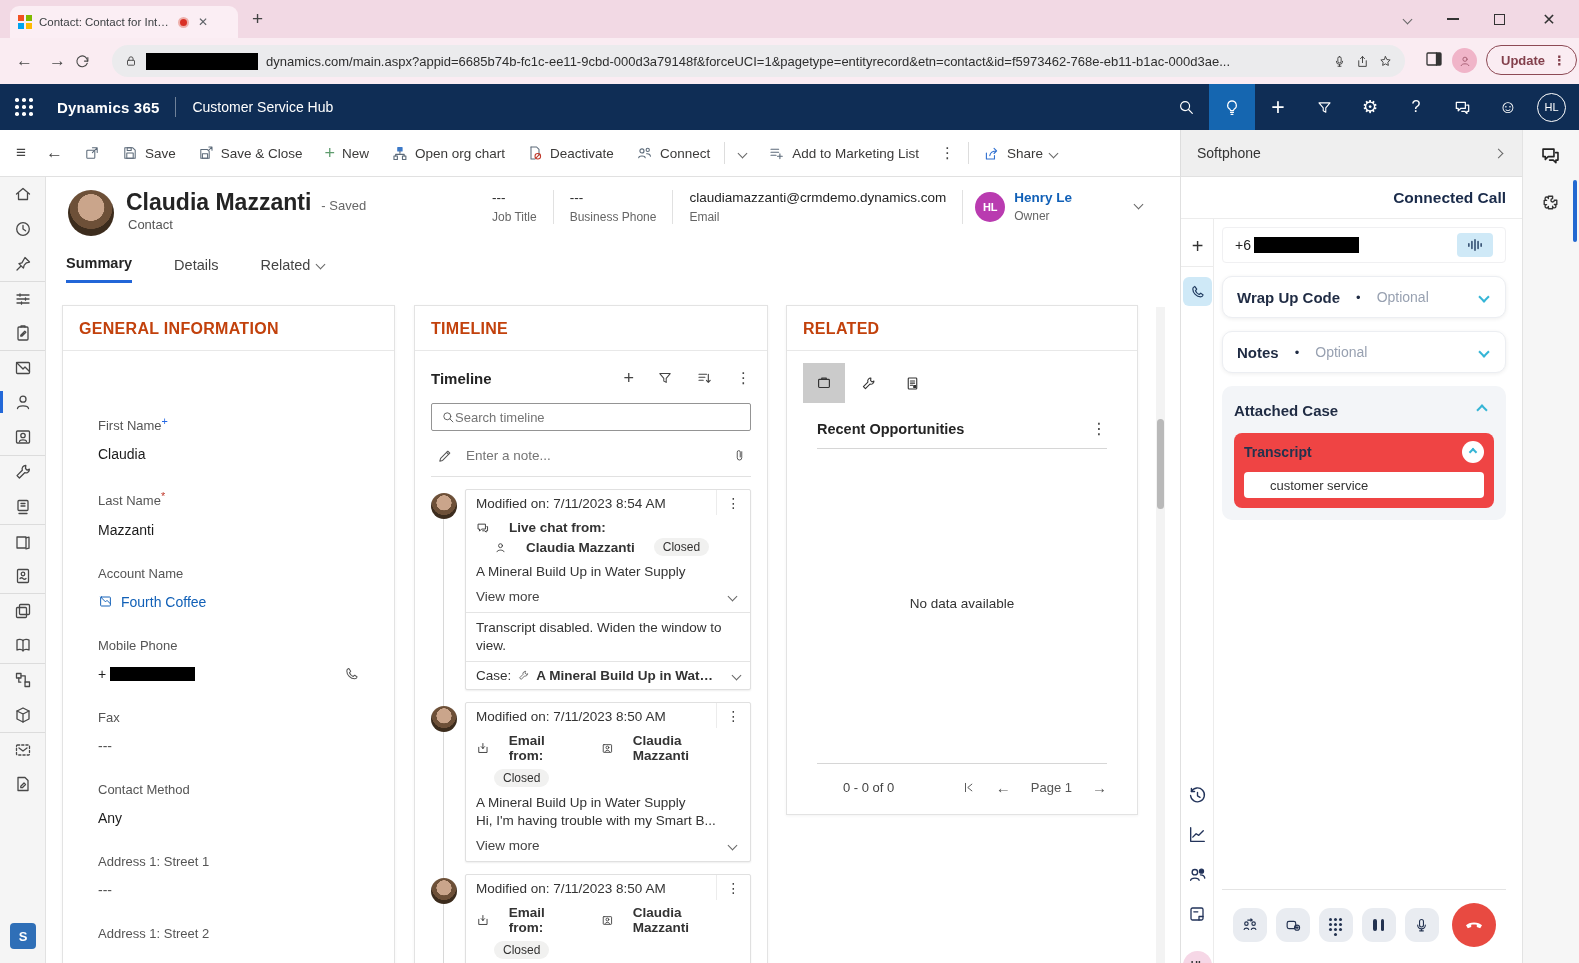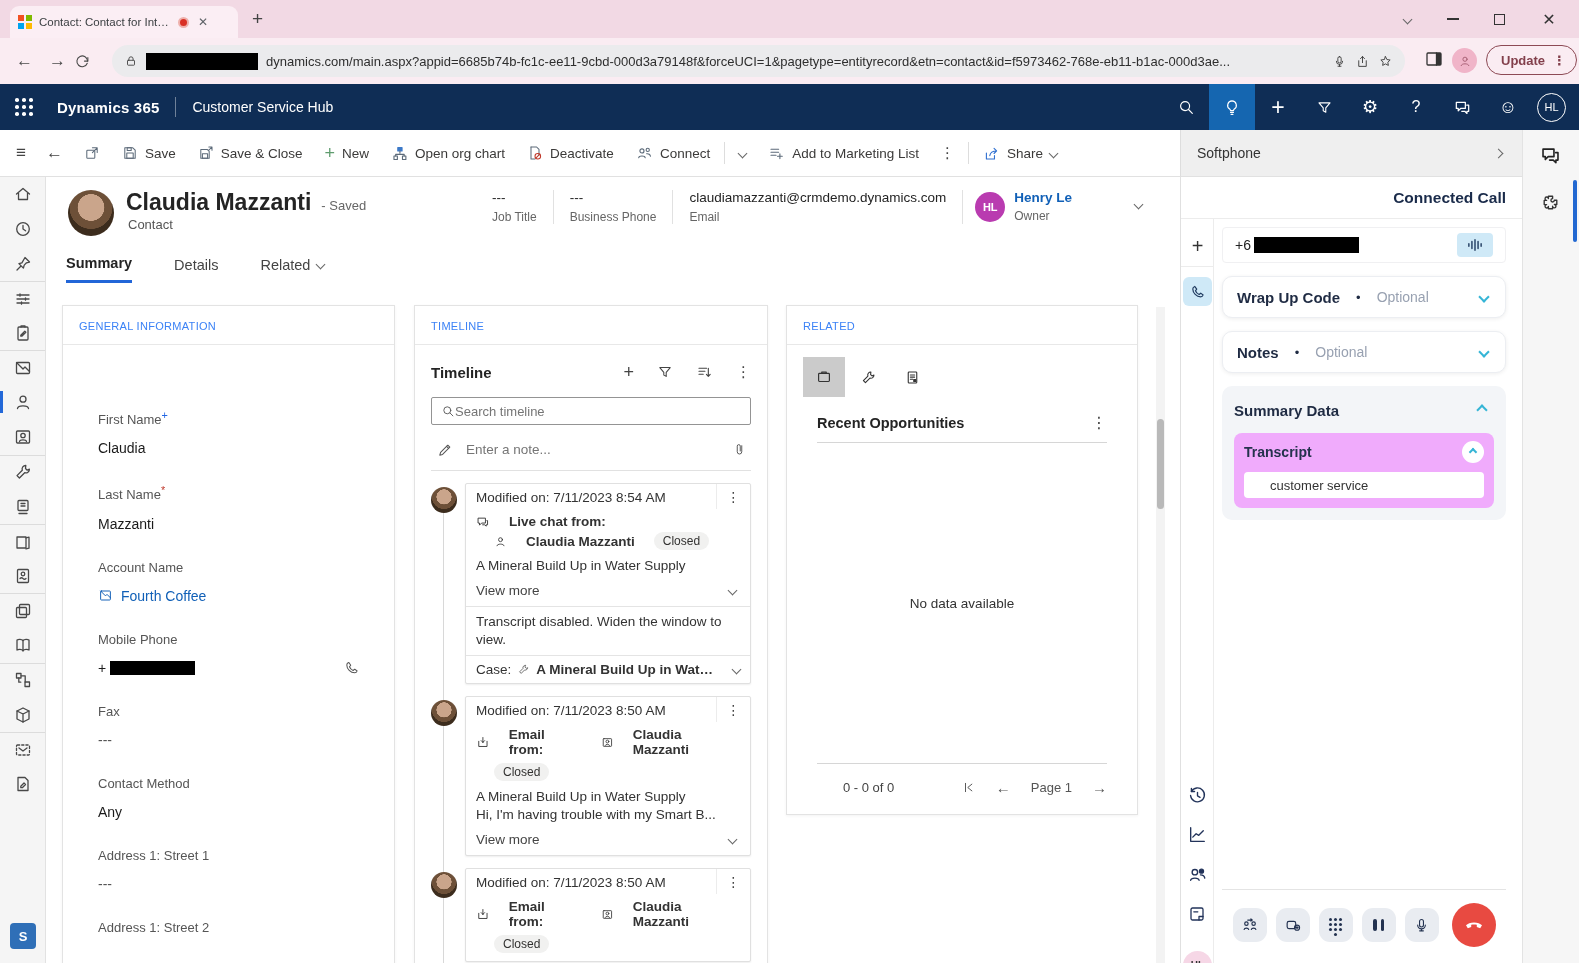--- a/index.html
+++ b/index.html
@@ -96,21 +96,21 @@
   #owner-avatar { width:30px; height:30px; border-radius:50%; background:#b93bb0; color:#fff; font-size:11px; font-weight:600;
                   display:flex; align-items:center; justify-content:center; margin-top:2px; }
   #owner-name { font-size:13.5px; color:#1160b7; font-weight:600; margin-bottom:4px; }
   #owner-label { font-size:12px; color:#666; }
   #hdr-chv { position:absolute; right:38px; top:24px; }
   #tabs { position:absolute; left:20px; top:78px; display:flex; gap:42px; font-size:14.5px; color:#444; }
   .tab { padding-bottom:9px; display:flex; gap:7px; align-items:center; }
   .tab.active { color:#242424; font-weight:600; border-bottom:3px solid #2266d8; }
 
   .card { position:absolute; background:#fff; border:1px solid #e3e3e3; box-shadow:0 1px 3px rgba(0,0,0,.05); }
-  .card-hd { padding:14px 16px 12px; font-size:11px; font-weight:400; color:#3b82f6; letter-spacing:.3px;
+  .card-hd { padding:14px 16px 12px; font-size:16px; font-weight:700; color:#c2410c; letter-spacing:.3px;
              border-bottom:1px solid #e8e8e8; }
   #card-gi { left:16px; top:128px; width:333px; height:659px; border-bottom:none; }
   #card-tl { left:368px; top:128px; width:354px; height:659px; border-bottom:none; }
   #card-rel { left:740px; top:128px; width:352px; height:510px; }
 
   
   #gi-fields { padding:64px 28px 0 35px; }
   .gif { margin-bottom:28px; }
   .gif-label { font-size:13px; color:#555; margin-bottom:13px; }
   .gif-label sup.blue { color:#2266e3; } .gif-label sup.red { color:#c0392b; }
@@ -193,21 +193,21 @@
   .sp-card { margin-top:13px; height:42px; border:1px solid #eceef2; border-radius:10px; box-shadow:0 1px 4px rgba(0,0,0,.07);
              display:flex; align-items:center; padding:0 8px 0 14px; gap:16px; background:#fff; }
   .sp-card .t { font-size:15px; font-weight:700; color:#1f2b43; }
   .sp-card .dot { color:#1f2b43; font-size:13px; }
   .sp-card .opt { font-size:14px; color:#98a1b1; }
   .sp-card .chbtn { margin-left:auto; width:26px; height:26px; border-radius:50%; display:flex; align-items:center; justify-content:center; }
   #attached { margin-top:13px; background:#f3f5f8; border-radius:10px; padding:12px; }
   #att-hd { display:flex; align-items:center; }
   #att-hd .t { font-size:15px; font-weight:700; color:#1f2b43; }
   #att-hd .chbtn { margin-left:auto; width:24px; height:24px; display:flex; align-items:center; justify-content:center; }
-  #transcript { margin-top:11px; background:#f0abfc; border-radius:8px; padding:8px 10px 10px; }
+  #transcript { margin-top:11px; background:#ef4444; border-radius:8px; padding:8px 10px 10px; }
   #tr-hd { display:flex; align-items:center; }
   #tr-hd .t { font-size:14px; font-weight:600; color:#24324d; }
   #tr-hd .chbtn { margin-left:auto; width:22px; height:22px; background:#fff; border-radius:50%; display:flex; align-items:center; justify-content:center; }
   #tr-val { margin-top:9px; background:#fff; border-radius:4px; height:26px; display:flex; align-items:center;
             padding:0 26px; font-size:13px; color:#333; }
   #sp-controls { position:absolute; left:41px; right:16px; bottom:16px; border-top:1px solid #e4e4e4; padding-top:13px;
                  display:flex; align-items:center; justify-content:center; gap:9px; }
   .cbtn { width:34px; height:34px; border-radius:11px; background:#e9ecf1; color:#233250; display:flex; align-items:center; justify-content:center; }
   #end-btn { width:44px; height:44px; border-radius:50%; background:#e84a41; color:#fff; display:flex; align-items:center; justify-content:center; margin-left:4px; }
   .pausebars { display:flex; gap:4px; } .pausebars i { width:3.5px; height:12px; background:#233250; border-radius:2px; }
@@ -916,21 +916,21 @@
       <span class="t">Notes</span>
       <span class="dot">•</span>
       <span class="opt">Optional</span>
       <span class="chbtn">
           <span class="chv teal"></span>
         </span>
     </div>
 
     <div id="attached">
       <div id="att-hd">
-        <span class="t">Summary Data</span>
+        <span class="t">Attached Case</span>
         <span class="chbtn">
             <span class="chv teal up"></span>
           </span>
       </div>
       <div id="transcript">
         <div id="tr-hd">
           <span class="t">Transcript</span>
           <span class="chbtn">
               <span class="chv teal up" style="width:6px;height:6px"></span>
             </span>

